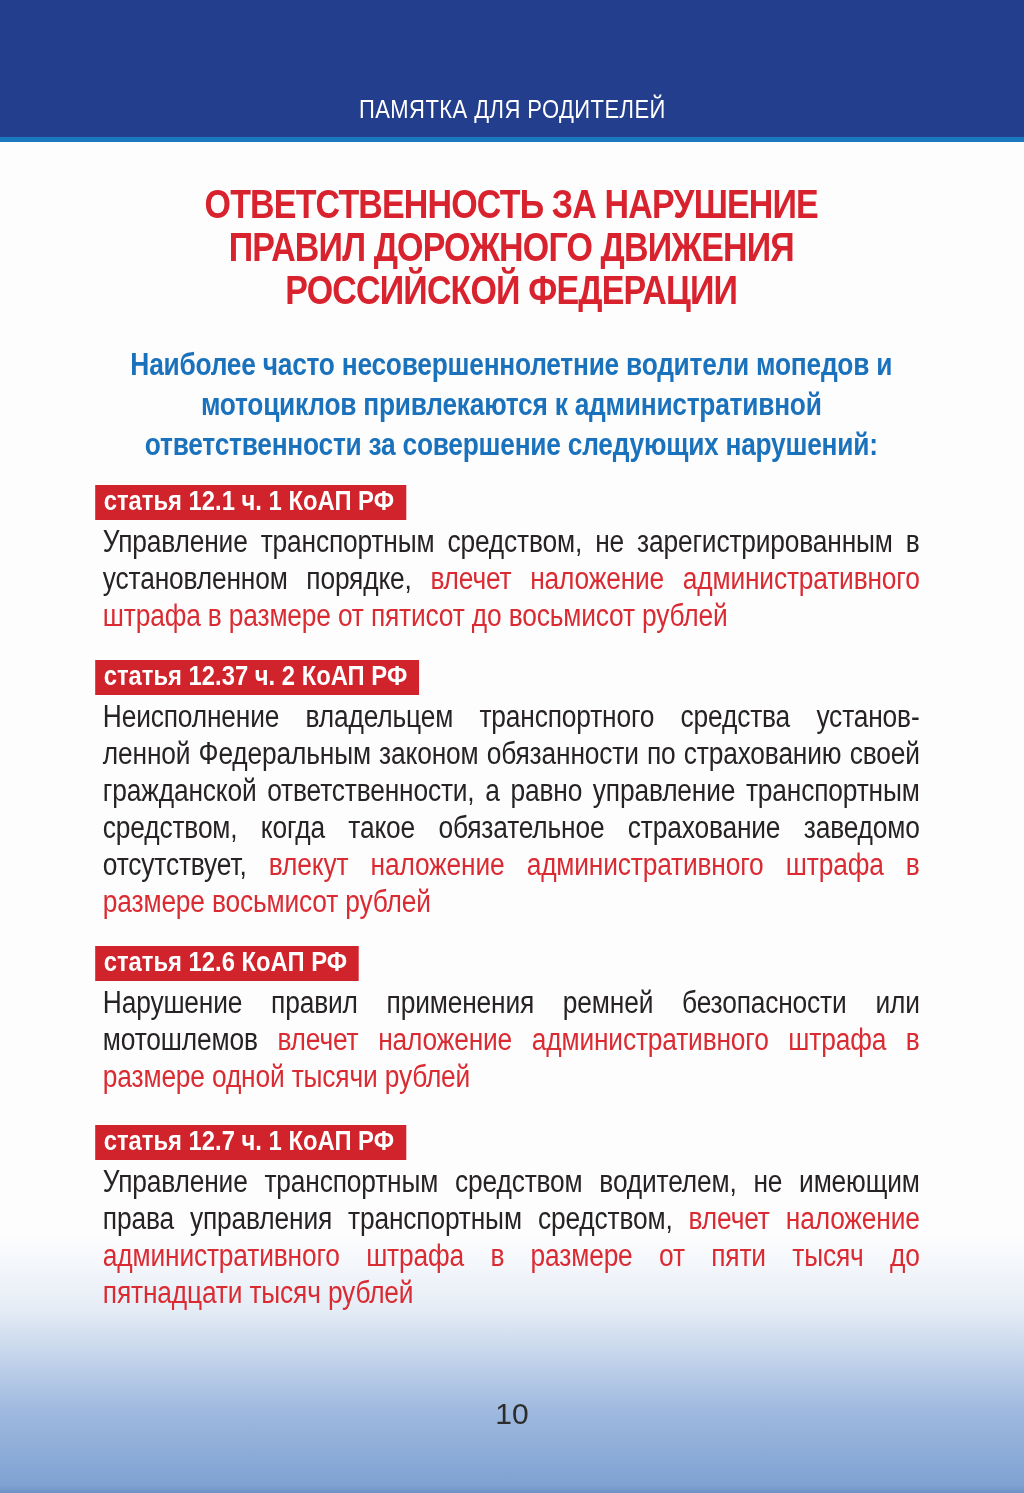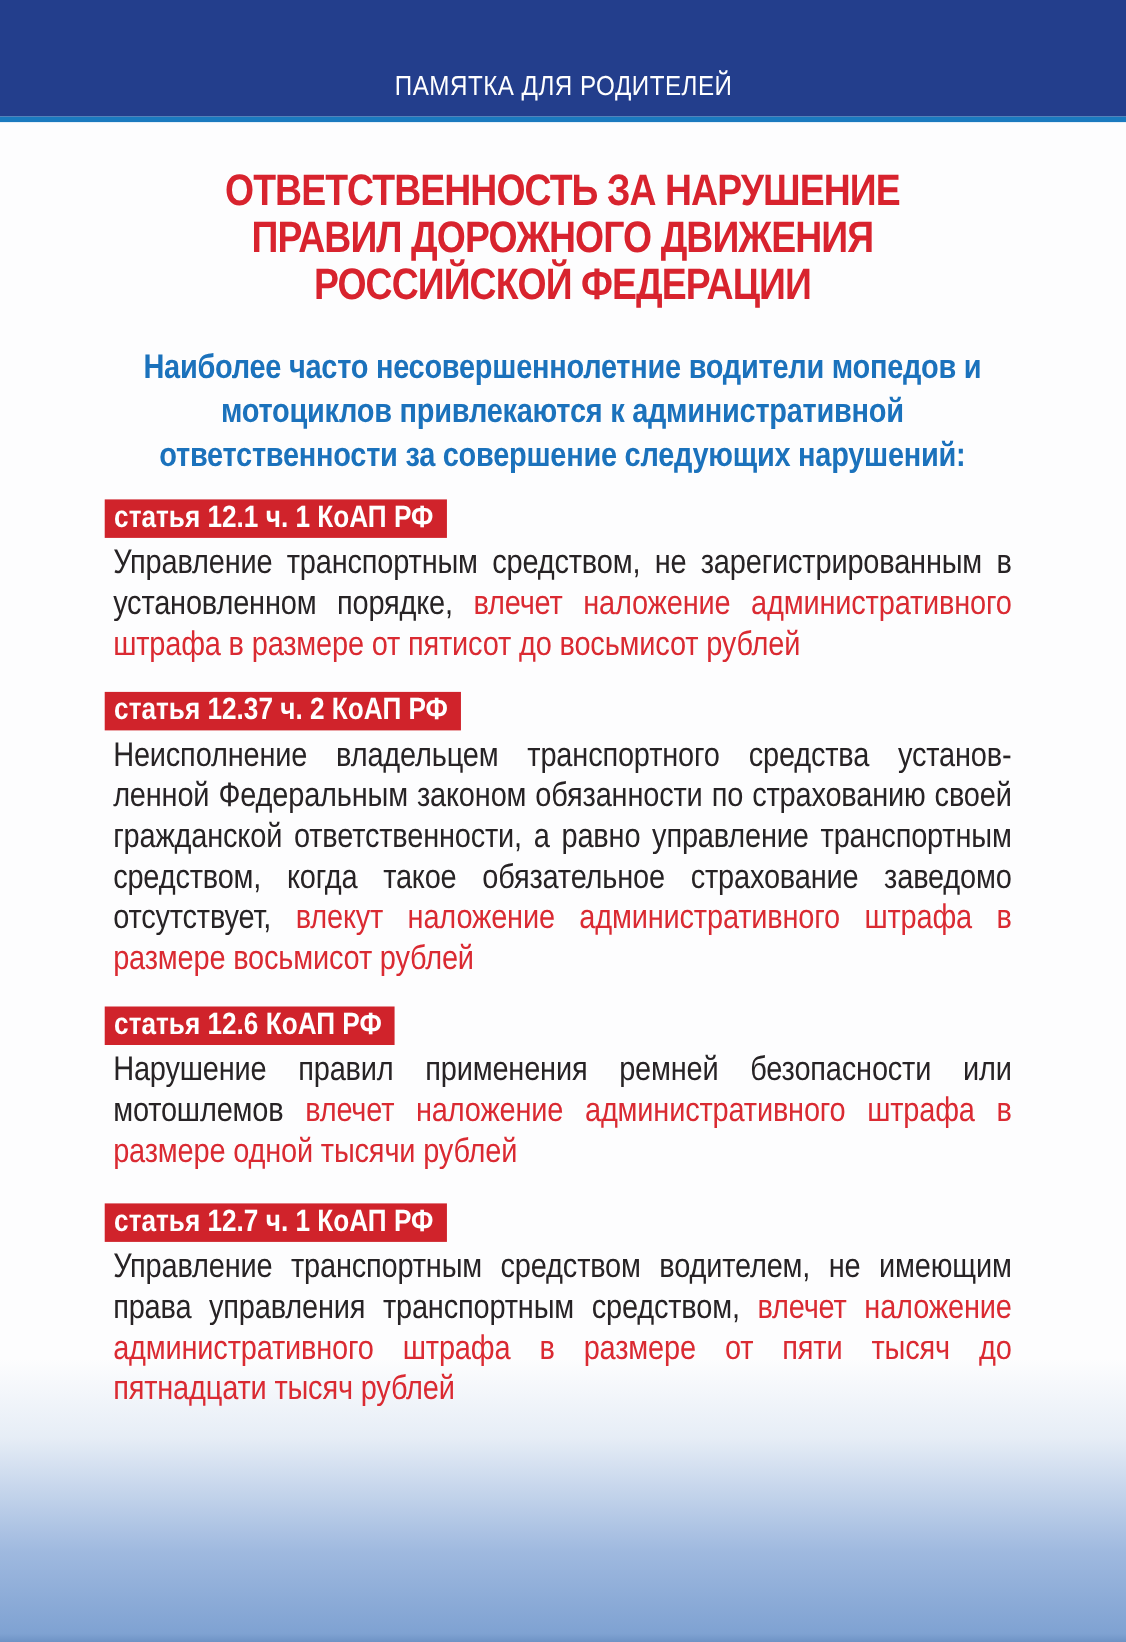--- a/index.html
+++ b/index.html
@@ -3,21 +3,21 @@
 <meta charset="utf-8">
 <style>
   html,body{margin:0;padding:0;background:#e8e8e8;}
   .page{
     position:relative;width:1024px;height:1493px;margin:0 auto;overflow:hidden;
     background:var(--page-bg,#fdfdfe);
     font-family:"Liberation Sans","DejaVu Sans",sans-serif;
   }
   
   .topband{
-    position:relative;height:106px;background:var(--header-bg,#233e8c);
+    position:relative;height:137px;background:var(--header-bg,#233e8c);
     display:flex;align-items:flex-end;justify-content:center;z-index:3;
   }
   .topband-title{
     color:#ffffff;font-size:25px;font-weight:400;letter-spacing:.5px;
     padding-bottom:13px;display:inline-block;
     transform:scaleX(.88);transform-origin:center bottom;white-space:nowrap;
   }
   .divider{height:5px;background:var(--divider,#1a7abf);position:relative;z-index:3;}
   
   .scalewrap{
@@ -104,14 +104,15 @@
   <section class="section">
     <span class="badge">статья 12.7 ч. 1 КоАП РФ</span>
     <p class="section-body"><span class="run plain">Управление транспортным средством водителем, не имею­щим права управления транспортным средством, </span><span class="run accent">влечет на­ложение административного штрафа в размере от пяти тысяч до пятнадцати тысяч рублей</span></p>
   </section>
 </div>
 
     </main>
   </div>
 
   <div class="bottom-fade"></div>
+  <div class="page-number">10</div>
 
 </div>
 
 </body></html>

